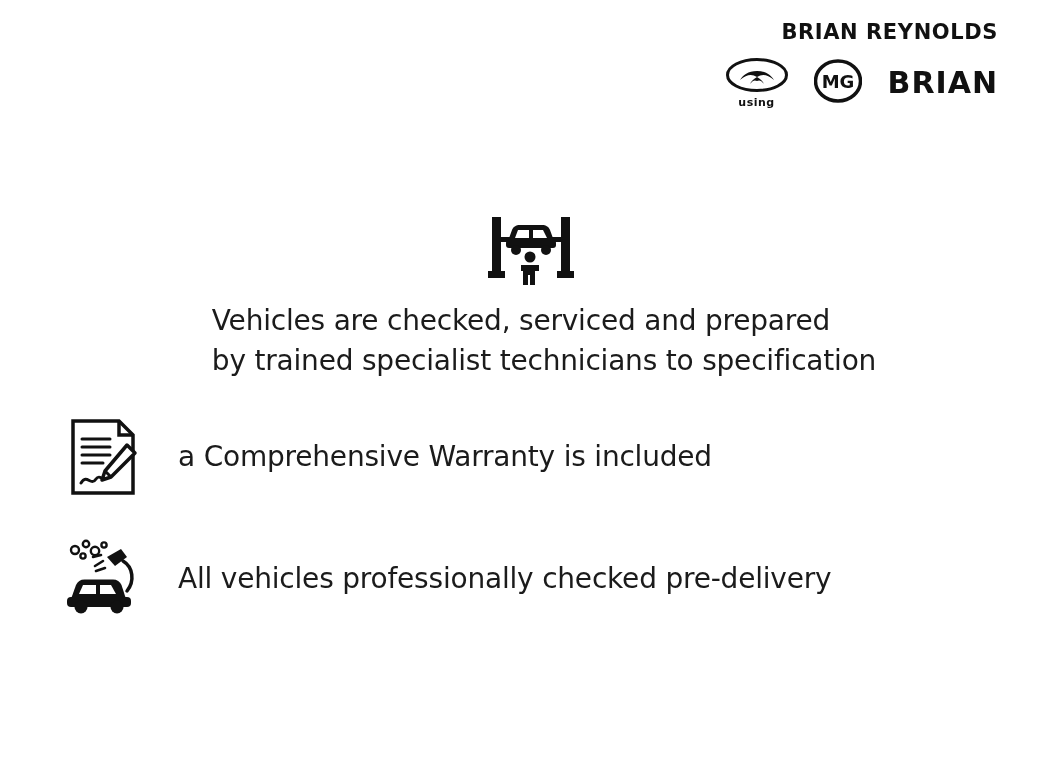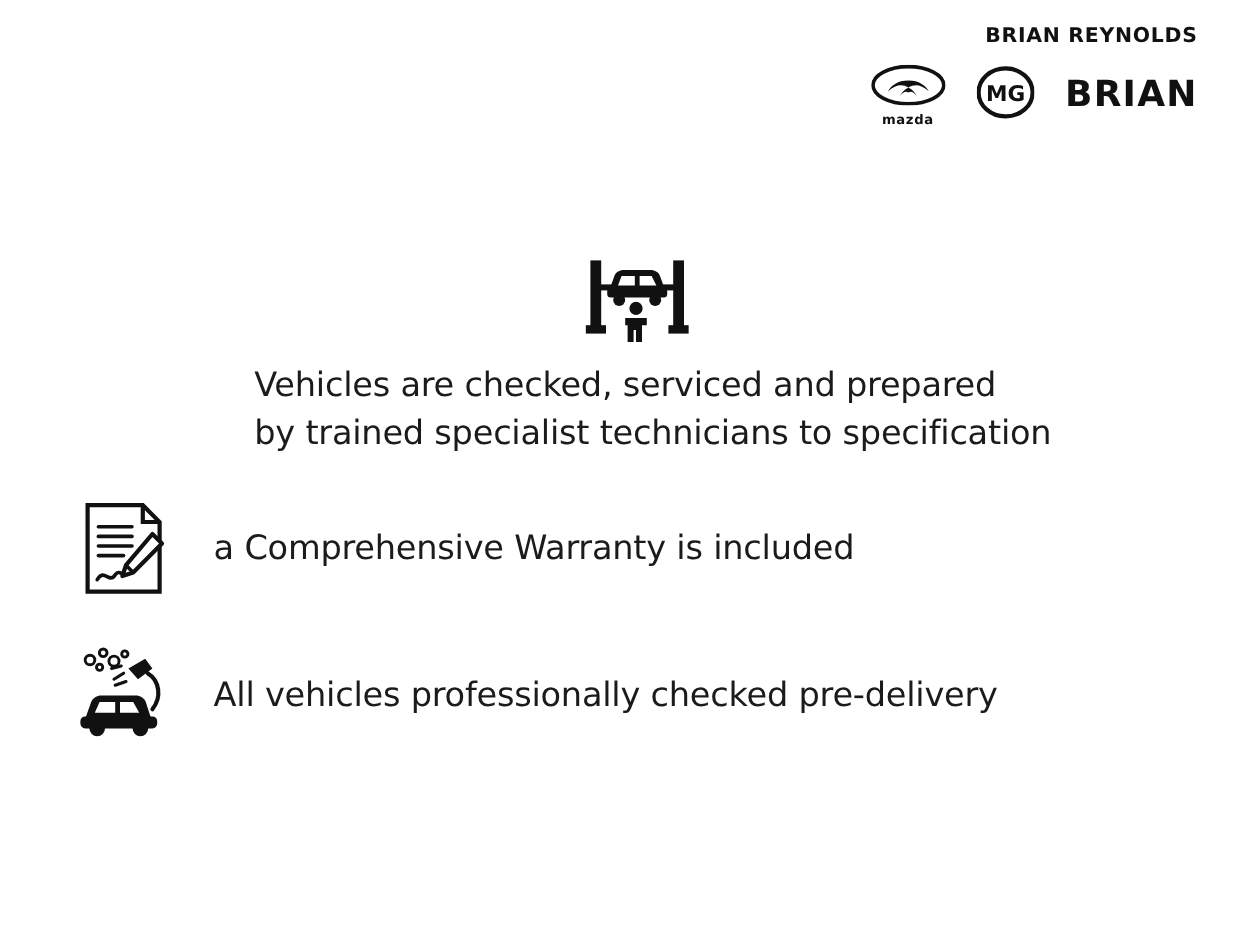--- a/index.html
+++ b/index.html
@@ -19,21 +19,21 @@
   
   .brand-block {
     position: absolute;
     top: 22px;
     right: 42px;
     text-align: right;
   }
   .dealer-name {
     font-family: "DejaVu Sans", sans-serif;
     font-weight: bold;
-    font-size: 17px;
+    font-size: 21px;
     letter-spacing: 0.6px;
     color: #111111;
     line-height: 1;
     margin-bottom: 14px;
     white-space: nowrap;
   }
   .marque-row {
     display: flex;
     align-items: center;
     justify-content: flex-end;
@@ -110,21 +110,21 @@
   <div class="marque-row">
 
     <div class="marque">
       <span>
         <svg width="62" height="34" viewBox="0 0 62 34" aria-hidden="true">
           <ellipse cx="31" cy="17" rx="29.5" ry="15.5" fill="none" stroke="#111" stroke-width="3"></ellipse>
           <path d="M31 13 C 22 13, 17 17, 14 22 C 21 16, 26 16, 31 19 C 36 16, 41 16, 48 22 C 45 17, 40 13, 31 13 Z" fill="#111"></path>
           <path d="M31 19 C 27 21, 25 24, 24 26 C 27 22, 29 22, 31 23 C 33 22, 35 22, 38 26 C 37 24, 35 21, 31 19 Z" fill="#111"></path>
         </svg>
       </span>
-      <span class="marque-wordmark">mazda</span>
+      <span class="marque-wordmark">using</span>
     </div>
 
     <div class="marque">
       <span>
         <svg width="48" height="48" viewBox="0 0 48 48" aria-hidden="true">
           <ellipse cx="24" cy="24" rx="22.5" ry="20" fill="none" stroke="#111" stroke-width="3.5"></ellipse>
           <text x="24" y="31" text-anchor="middle" font-family="DejaVu Sans, sans-serif" font-size="18" font-weight="bold" fill="#111">MG</text>
         </svg>
       </span>
     </div>

